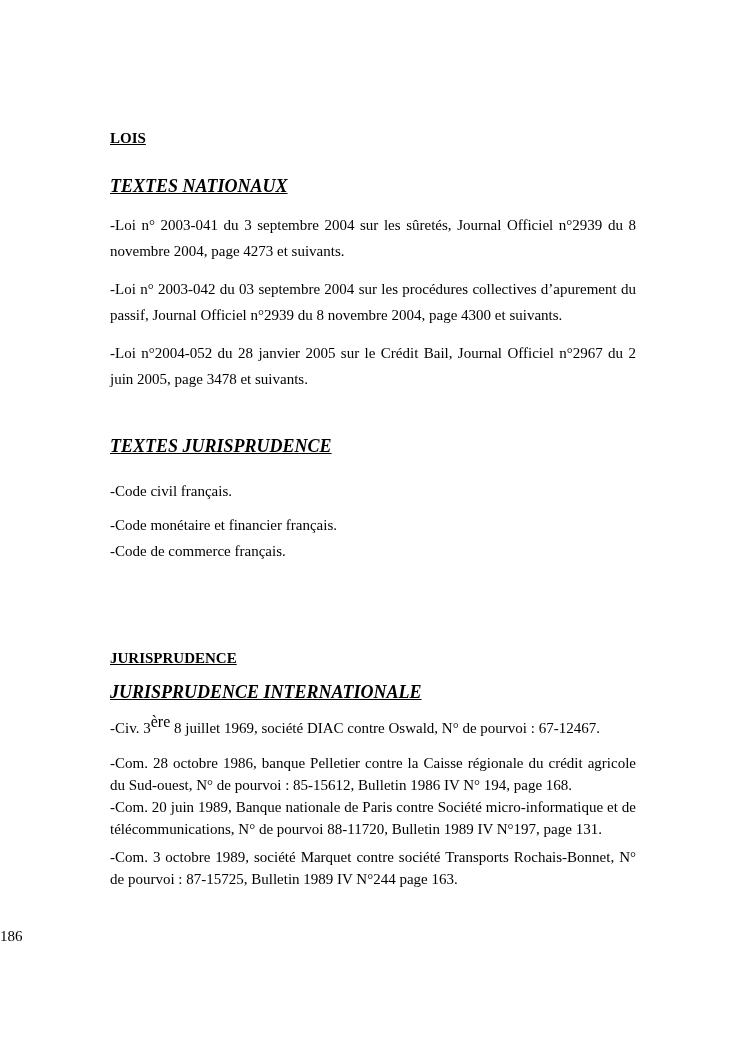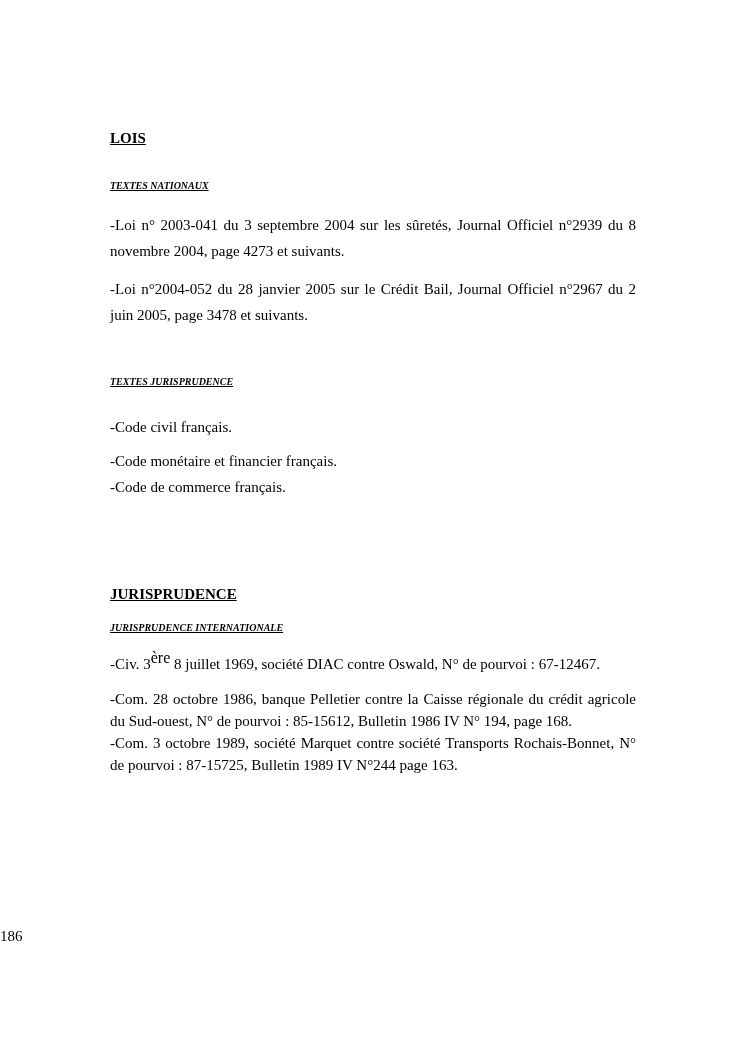--- a/index.html
+++ b/index.html
@@ -31,21 +31,21 @@
     font-weight: bold;
     text-decoration: underline;
     font-size: 15px;
     line-height: 20px;
     margin: 0;
   }
   .h-sub {
     font-weight: bold;
     font-style: italic;
     text-decoration: underline;
-    font-size: 10px;
+    font-size: 18px;
     line-height: 20px;
     margin: 0;
   }
   p { margin: 0; }
   .law-para {
     line-height: 26px;
     text-align: justify;
     margin-bottom: 12px;
   }
   .code-item {
@@ -85,33 +85,35 @@
 <body>
 
 <div class="page">
   <div class="content">
 
     <p class="h-main mb-18">LOIS</p>
 
     <p class="h-sub mb-16">TEXTES NATIONAUX</p>
 
     <p class="law-para">-Loi n° 2003-041 du 3 septembre 2004 sur les sûretés, Journal Officiel n°2939 du 8 novembre 2004, page 4273 et suivants.</p>
+    <p class="law-para">-Loi n° 2003-042 du 03 septembre 2004 sur les procédures collectives d’apurement du passif, Journal Officiel n°2939 du 8 novembre 2004, page 4300 et suivants.</p>
     <p class="law-para mb-0">-Loi n°2004-052 du 28 janvier 2005 sur le Crédit Bail, Journal Officiel n°2967 du 2 juin 2005, page 3478 et suivants.</p>
 
     <p class="h-sub mt-44 mb-22">TEXTES JURISPRUDENCE</p>
 
     <p class="code-item">-Code civil français.</p>
     <p class="code-item mb-0">-Code monétaire et financier français.</p>
     <p class="code-item">-Code de commerce français.</p>
 
     <p class="h-main mt-84 mb-14">JURISPRUDENCE</p>
 
     <p class="h-sub mb-15">JURISPRUDENCE INTERNATIONALE</p>
 
     <p class="jur-para mb-13"><span>-Civ. 3</span><sup class="ord">ère</sup><span> 8 juillet 1969, société DIAC contre Oswald, N° de pourvoi : 67-12467.</span></p>
 
     <p class="jur-para mb-9">-Com. 28 octobre 1986,  banque Pelletier contre la Caisse régionale du crédit agricole du Sud-ouest, N° de pourvoi : 85-15612, Bulletin 1986 IV N° 194, page 168.</p>
+    <p class="jur-para mb-6">-Com. 20 juin 1989, Banque nationale de Paris contre Société micro-informatique et de télécommunications,  N° de pourvoi 88-11720, Bulletin 1989 IV N°197, page 131.</p>
     <p class="jur-para mb-0">-Com. 3 octobre 1989, société Marquet contre société Transports Rochais-Bonnet, N° de pourvoi : 87-15725, Bulletin 1989 IV N°244 page 163.</p>
 
   </div>
 
   <div class="footer">186</div>
 </div>
 
 </body></html>

